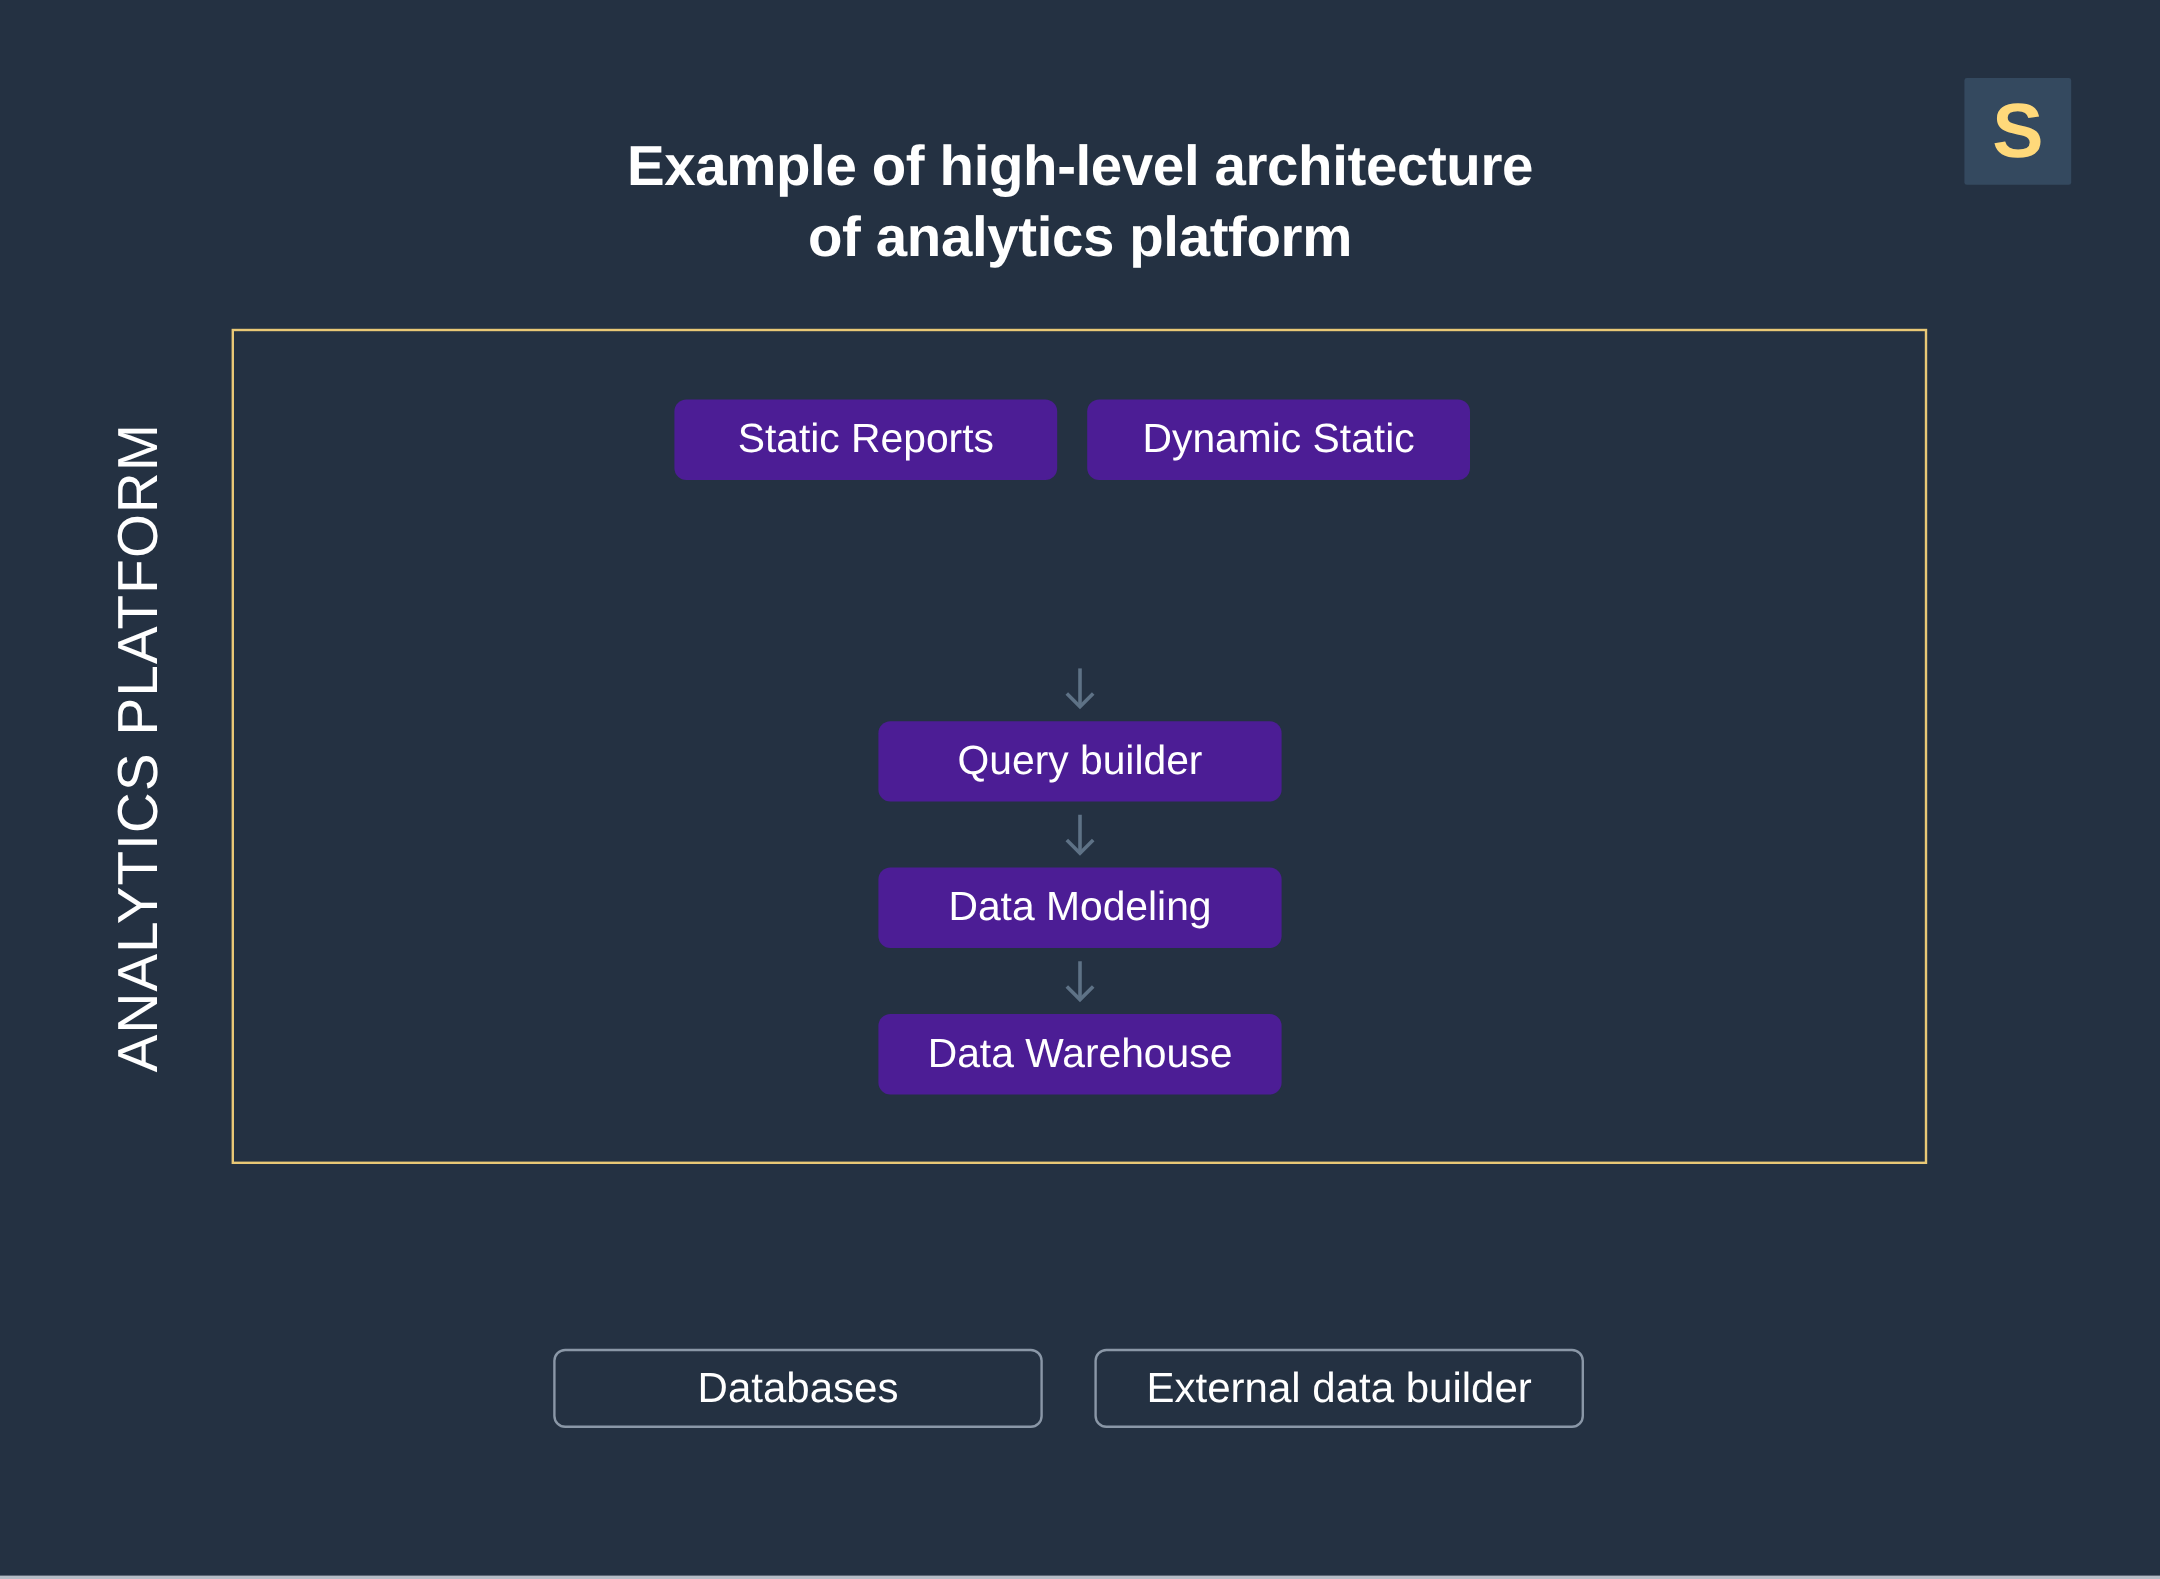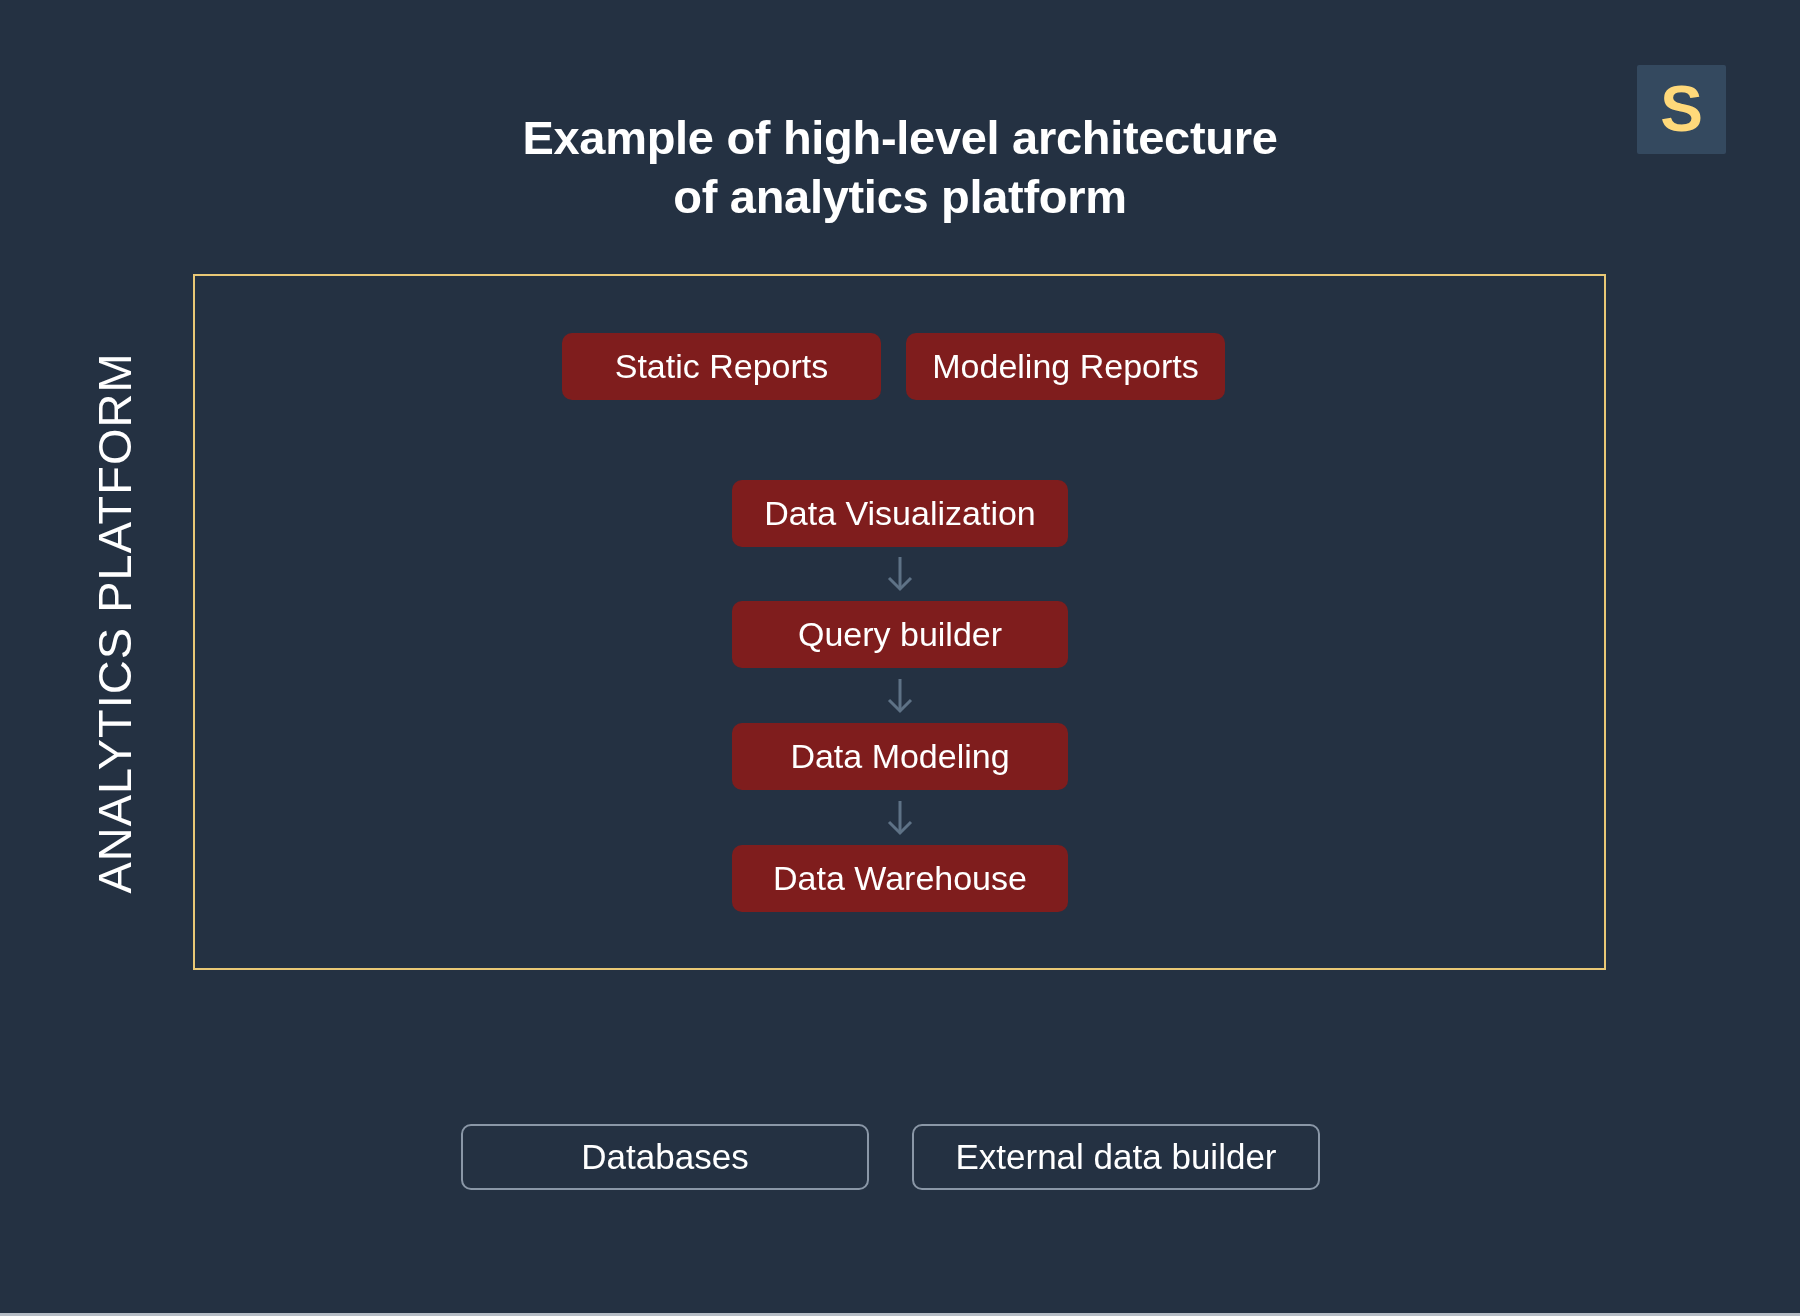--- a/index.html
+++ b/index.html
@@ -71,21 +71,21 @@
       position: absolute;
       left: 193px;
       top: 274px;
       width: 1413px;
       height: 696px;
       border: 2px solid #e9c876;
       box-sizing: border-box;
     }
     .node {
       position: absolute;
-      background: #7f1d1d;
+      background: #4c1d95;
       border-radius: 10px;
       display: flex;
       align-items: center;
       justify-content: center;
       font-size: 34px;
       color: #ffffff;
       white-space: nowrap;
       box-sizing: border-box;
     }
     .node.top { top: 333px; height: 67px; width: 319px; }
@@ -137,26 +137,23 @@
   </div>
 
   <div class="vertical-label">ANALYTICS PLATFORM</div>
 
   <div class="platform-frame"></div>
 
   <div class="node top" style="left:562px;">
     <span>Static Reports</span>
   </div>
   <div class="node top" style="left:906px;">
-    <span>Modeling Reports</span>
+    <span>Dynamic Static</span>
   </div>
 
-  <div class="node stack" style="top:480px;">
-    <span>Data Visualization</span>
-  </div>
   <div class="arrow" style="top:555px;">
     <svg width="30" height="40" viewBox="0 0 30 40">
       <line x1="15" y1="2" x2="15" y2="34" stroke="#5e7286" stroke-width="3"></line>
       <polyline points="4,23 15,34 26,23" fill="none" stroke="#5e7286" stroke-width="3"></polyline>
     </svg>
   </div>
 
   <div class="node stack" style="top:601px;">
     <span>Query builder</span>
   </div>

